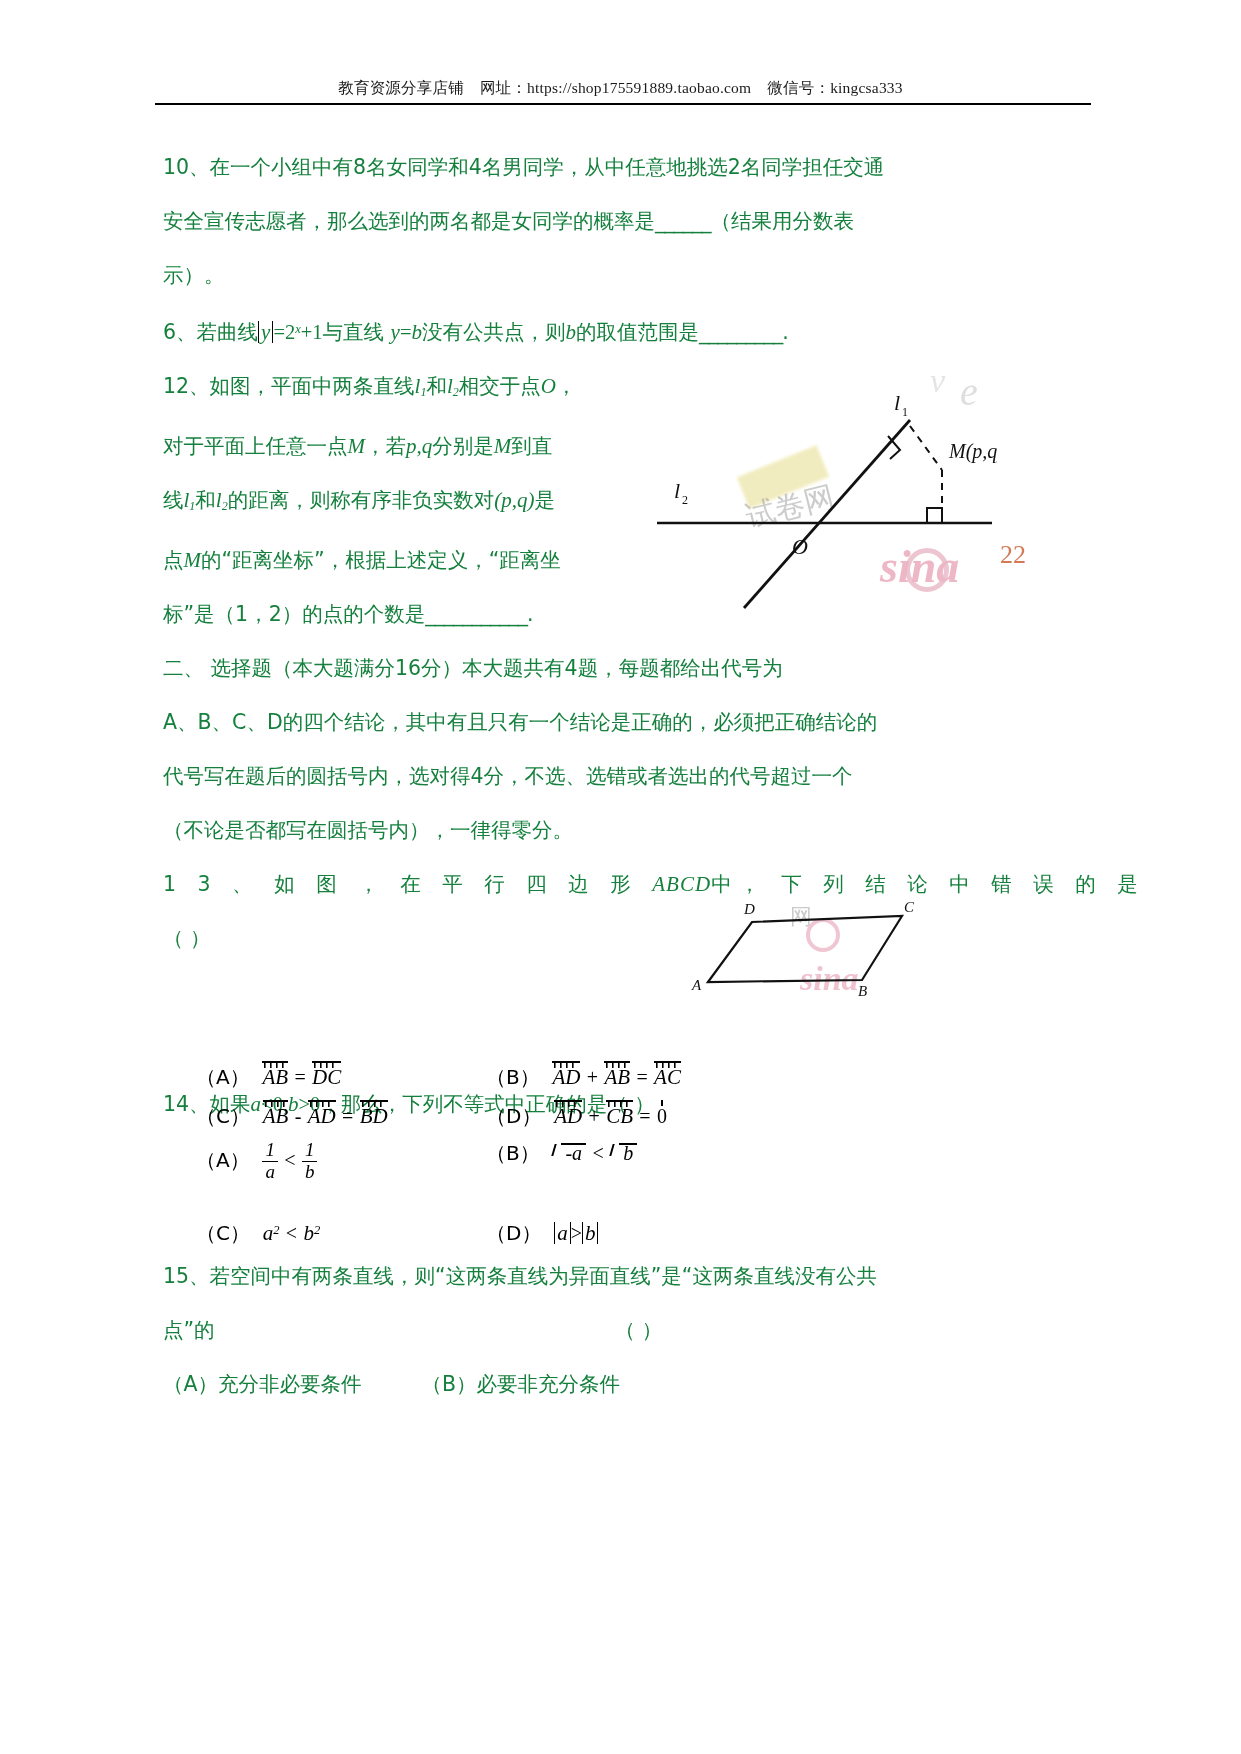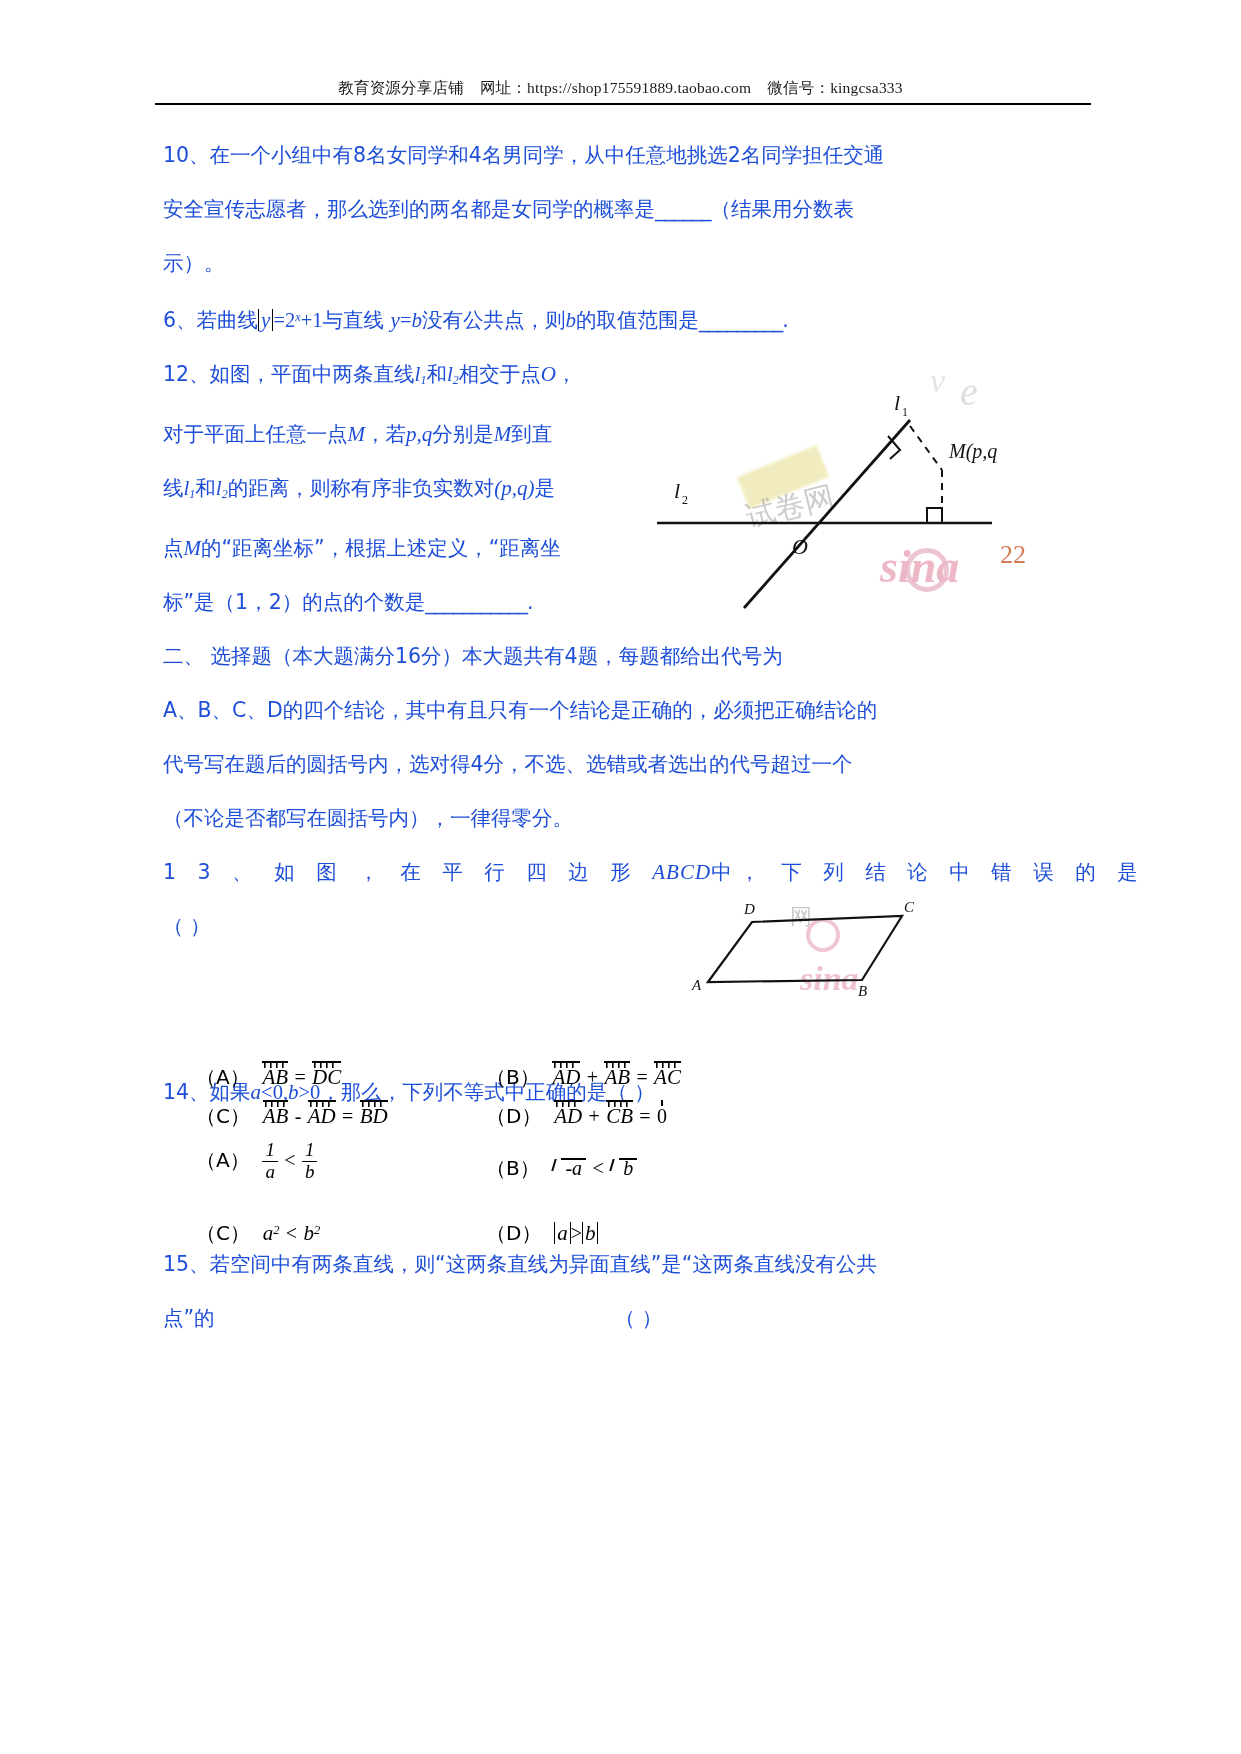--- a/index.html
+++ b/index.html
@@ -19,42 +19,42 @@
   }
   .hdr span{margin:0 6px;}
   .hdr .url{font-family:"Liberation Serif",serif;}
   .rule{
     position:absolute;left:155px;right:150px;top:103px;
     border-bottom:2.5px solid #000;
   }
 
   
   .content{
-    position:absolute;left:163px;top:128px;width:800px;
+    position:absolute;left:163px;top:140px;width:800px;
     font-size:20.5px;line-height:54px;
     font-family:"DejaVu Sans","Liberation Sans",sans-serif;
-    color:#1d4ed8;
+    color:#15803d;
   }
   .ln{white-space:nowrap;}
   .blk{margin:0;}
 
   i.v,em.v{font-family:"Liberation Serif","DejaVu Serif",serif;font-style:italic;font-size:21px;}
   .rm{font-family:"Liberation Serif",serif;font-style:normal;}
   sub.s{font-size:12px;vertical-align:-3px;font-family:"Liberation Serif",serif;font-style:italic;}
   sup.s{font-size:12.5px;vertical-align:6px;font-family:"Liberation Serif",serif;font-style:italic;}
   .fill{letter-spacing:-1px;}
   .abs{display:inline-block;border-left:1.4px solid #000;border-right:1.4px solid #000;padding:0 2px;line-height:22px;}
 
   
   .spaced{letter-spacing:7.5px;}
   .spaced i{letter-spacing:1px;}
 
   
   .opts{position:absolute;left:196px;width:760px;font-size:20px;}
-  .orow{display:flex;margin-bottom:2px;align-items:flex-end;}
+  .orow{display:flex;margin-bottom:2px;}
   .ocell{width:290px;white-space:nowrap;}
   .ocell.wide{width:330px;}
 
   
   .vec{position:relative;display:inline-block;
        font-family:"Liberation Serif",serif;font-style:italic;font-size:21px;
        padding-top:5px;}
   .vec::before{
      content:"";position:absolute;left:0;right:0;top:1px;height:5px;
      border-top:2px solid #000;
@@ -187,20 +187,21 @@
       <div class="ln">
         <span>14、如果</span><i class="v">a</i><span class="rm">&lt;0,</span><i class="v">b</i><span class="rm">&gt;0</span><span>，那么，下列不等式中正确的是（  ）</span>
       </div>
     </div>
 
     <div style="height:118px"></div>
 
     <div class="blk">
       <div class="ln">15、若空间中有两条直线，则“这两条直线为异面直线”是“这两条直线没有公共</div>
       <div class="ln"><span>点”的</span><span style="display:inline-block;width:400px"></span><span>（  ）</span></div>
+      <div class="ln"><span>（A）充分非必要条件</span><span style="display:inline-block;width:60px"></span><span>（B）必要非充分条件</span></div>
     </div>
 
   </div>
 
   <div class="opts" style="top:1060px">
     <div class="orow">
       <div class="ocell">
         <span>（A）</span>&nbsp;
         <span class="vec">AB</span>
         <span class="rm">=</span>

